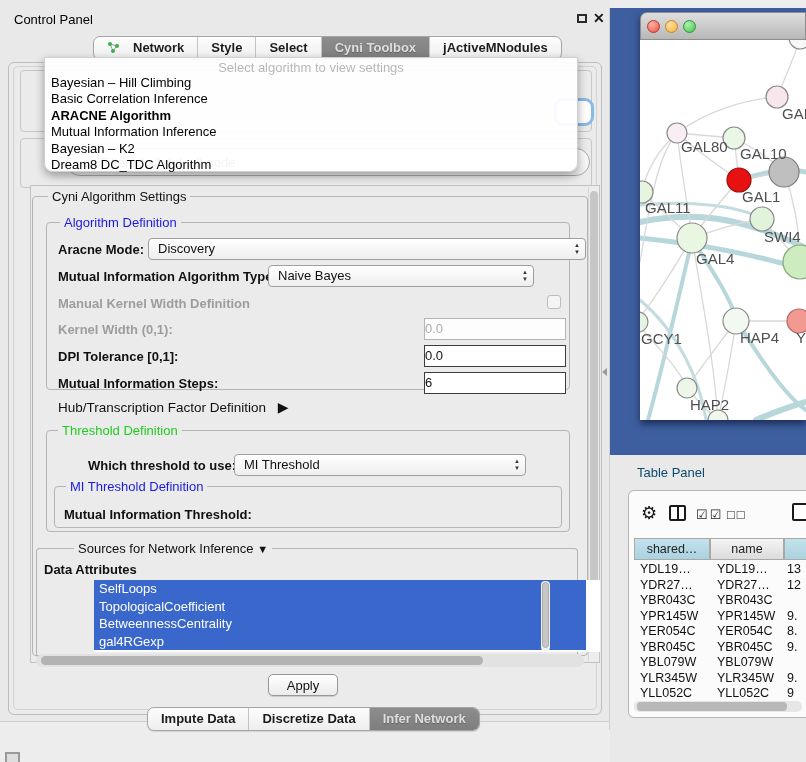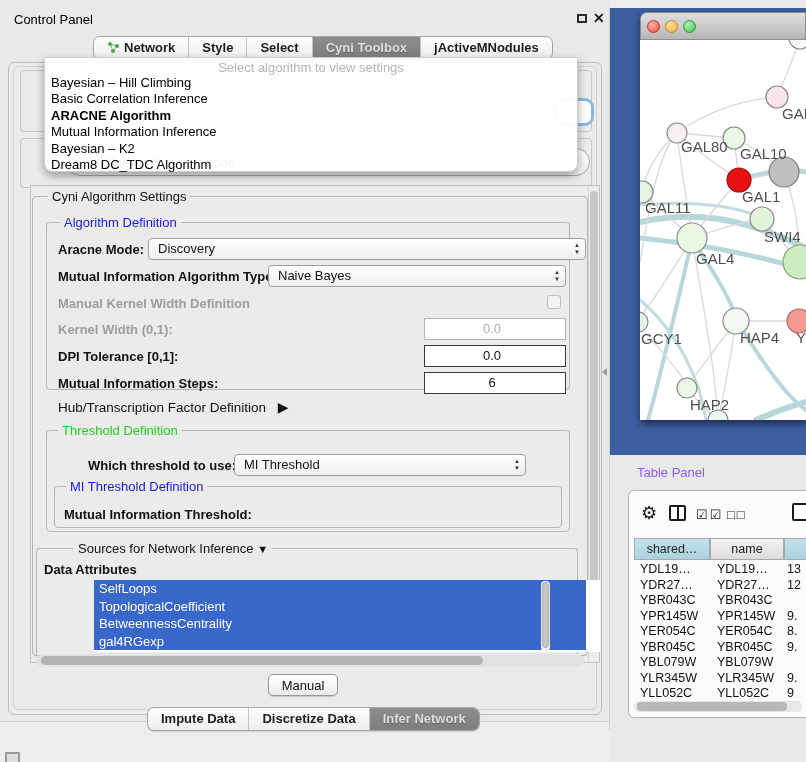--- a/index.html
+++ b/index.html
@@ -12,21 +12,21 @@
   .cp-bg{left:0;top:8;width:610px;height:722px;background:#e9e9e9;border-bottom:1px solid #cfcfcf;}
   .v-divider{left:609px;top:8px;width:1px;height:722px;background:#d2d2d2;}
   .cp-title{left:14px;top:12px;font-size:13px;color:#000;}
   .float-icon{left:577px;top:14px;width:10px;height:9px;border:2px solid #2b2b2b;background:transparent;}
   .close-icon{left:593px;top:10px;font-size:14px;font-weight:bold;color:#1a1a1a;}
 
   
   .seg-bar{display:inline-flex;height:22px;border:1px solid #a6a6a6;border-radius:7px;overflow:hidden;
            background:linear-gradient(#fdfdfd,#eeeeee);box-shadow:0 1px 1px rgba(0,0,0,.12);}
   .seg{padding:0 13px;line-height:22px;font-weight:bold;font-size:13px;color:#1c1c1c;
-       border-right:1px solid #c3c3c3;display:flex;align-items:center;gap:4px;white-space:nowrap;}
+       border-right:1px solid #c3c3c3;display:flex;align-items:center;gap:13px;white-space:nowrap;}
   .seg:last-child{border-right:none;}
   .seg.sel{background:linear-gradient(#8d8d8d,#7e7e7e);color:#dedede;text-shadow:0 1px 1px rgba(0,0,0,.25);}
 
   .panel-outer{left:8px;top:62px;width:594px;height:653px;background:#ebebeb;border:1px solid #bdbdbd;border-radius:6px;}
   .panel-inner{left:13px;top:66px;width:584px;height:644px;background:#ebebeb;border:1px solid #d2d2d2;border-radius:5px;}
 
   
   .bx-a{left:20px;top:70px;width:572px;height:62px;border:1px solid #c7c7c7;border-radius:4px;}
   .bx-b{left:20px;top:138px;width:572px;height:50px;border:1px solid #c7c7c7;border-radius:4px;}
   .focus-ring{left:554px;top:98px;width:40px;height:28px;border:3px solid #8ab9e8;border-radius:9px;background:#fff;}
@@ -50,21 +50,21 @@
   .gbox{border:1px solid #b4b4b4;border-radius:4px;}
   .glegend{position:absolute;background:#ebebeb;padding:0 4px;font-size:13px;white-space:nowrap;}
   .blue{color:#1a1ae0;} .green{color:#21cc21;}
 
   .flabel{font-weight:bold;font-size:13px;white-space:nowrap;}
   .flabel.dis{color:#9d9d9d;}
 
   .combo{height:22px;background:linear-gradient(#ffffff,#eeeeee);border:1px solid #9f9f9f;border-radius:4px;
          line-height:20px;padding-left:9px;white-space:nowrap;box-shadow:0 1px 0 rgba(255,255,255,.7) inset;}
   .combo .arrows{position:absolute;right:5px;top:3px;font-size:6px;line-height:7px;color:#333;text-align:center;}
-  .tfield{height:22px;background:#fff;border:1px solid #3c3c3c;text-align:center;line-height:20px;padding-right:6px;}
+  .tfield{height:22px;background:#fff;border:1px solid #3c3c3c;text-align:left;line-height:20px;padding-right:6px;}
   .tfield.dis{border:1px solid #b5b5b5;color:#aeaeae;background:#fdfdfd;}
   .checkbox{width:14px;height:14px;border:1px solid #bcbcbc;border-radius:3px;background:#f4f4f4;}
 
   .attr-list{left:48px;top:580px;width:506px;height:72px;background:#fff;overflow:hidden;margin-left:46px;}
   .attr-item{height:17.5px;line-height:17.5px;background:#3a67cb;color:#fff;padding-left:5px;width:492px;box-sizing:border-box;}
   .list-vsb{left:541px;top:581px;width:9px;height:70px;background:#f0f0f0;border-radius:4px;}
   .list-vsb .thumb{position:absolute;left:1px;top:1px;width:7px;height:66px;background:#c6c6c6;border-radius:4px;border:1px solid #adadad;box-sizing:border-box;}
 
   .apply-btn{left:268px;top:674px;width:70px;height:22px;border:1px solid #979797;border-radius:5px;
              background:linear-gradient(#ffffff,#ebebeb);text-align:center;line-height:21px;font-size:13px;
@@ -77,21 +77,21 @@
   .net-win{left:640px;top:12px;width:166px;height:408px;box-shadow:0 4px 7px rgba(0,0,30,.55);}
   .net-titlebar{left:640px;top:12px;width:166px;height:28px;background:linear-gradient(#dfdfdf,#b7b7b7);
                 border:1px solid #8e8e8e;border-radius:7px 0 0 0;}
   .light{width:13px;height:13px;border-radius:50%;box-sizing:border-box;}
   .light.red{background:radial-gradient(circle at 35% 30%,#ffb4aa,#ea4e3f);border:1px solid #b8352c;}
   .light.yellow{background:radial-gradient(circle at 35% 30%,#ffe0a0,#f3b13c);border:1px solid #c08b22;}
   .light.green{background:radial-gradient(circle at 35% 30%,#b2f0b0,#3fc64a);border:1px solid #2f9636;}
   .net-canvas{left:640px;top:40px;width:166px;height:380px;background:#fff;overflow:hidden;}
 
   .tp-bg{left:610px;top:455px;width:196px;height:307px;background:#e9e9e9;}
-  .tp-title{left:637px;top:465px;font-size:13px;color:#8b5cf6;}
+  .tp-title{left:637px;top:465px;font-size:13px;color:#0c4a6e;}
   .tp-card{left:628px;top:490px;width:200px;height:228px;background:#fbfbfb;border:1px solid #b5b5b5;border-radius:6px;}
   .gear{left:641px;top:502px;font-size:18px;color:#1a1a1a;}
   .cols-icon{left:669px;top:505px;width:17px;height:16px;border:2px solid #1a1a1a;border-radius:2px;background:#fff;}
   .cols-icon span{position:absolute;left:6px;top:0;width:2px;height:12px;background:#1a1a1a;}
   .chk-icons{left:696px;top:507px;font-size:13px;letter-spacing:2px;color:#1a1a1a;}
   .box-icons{left:727px;top:507px;font-size:13px;letter-spacing:2px;color:#1a1a1a;}
   .part-icon{left:792px;top:503px;width:16px;height:18px;border:2px solid #1a1a1a;border-radius:2px;background:#fff;}
 
   .th{top:538px;height:22px;border:1px solid #a9a9a9;text-align:center;line-height:21px;font-size:12.5px;color:#222;}
   .th.hl{background:linear-gradient(#c3e2ec,#aad2df);}
@@ -178,21 +178,21 @@
   <div class="abs gbox" style="left:46px;top:222px;width:524px;height:168px;"></div>
   <div class="abs glegend blue" style="left:60px;top:215px;">Algorithm Definition</div>
 
   <div class="abs flabel" style="left:58px;top:242px;">Aracne Mode:</div>
   <div class="abs combo" style="left:128px;top:238px;width:438px;margin-left:20px;">
     <span>Discovery</span>
     <span class="arrows"><span>▲</span><br><span>▼</span></span>
   </div>
 
   <div class="abs flabel" style="left:58px;top:269px;">Mutual Information Algorithm Type:</div>
-  <div class="abs combo" style="left:268px;top:265px;width:298px;">
+  <div class="abs combo" style="left:268px;top:265px;width:266px;">
     <span>Naive Bayes</span>
     <span class="arrows"><span>▲</span><br><span>▼</span></span>
   </div>
 
   <div class="abs flabel dis" style="left:58px;top:296px;">Manual Kernel Width Definition</div>
   <div class="abs checkbox" style="left:547px;top:295px;"></div>
 
   <div class="abs flabel dis" style="left:58px;top:322px;">Kernel Width (0,1):</div>
   <div class="abs tfield dis" style="left:424px;top:318px;width:142px;">0.0</div>
 
@@ -234,21 +234,21 @@
       <div class="attr-item">gal4RGexp</div>
     </div>
   <div class="abs list-vsb">
       <div class="thumb"></div>
     </div>
 
   <div class="abs hsb">
       <div class="thumb"></div>
     </div>
 
-  <div class="abs apply-btn">Manual</div>
+  <div class="abs apply-btn">Apply</div>
 
   <div class="abs" style="left:147px;top:707px;">
     <div class="seg-bar">
       <div class="seg">
           <span>Impute Data</span>
         </div>
       <div class="seg">
           <span>Discretize Data</span>
         </div>
       <div class="seg sel">

